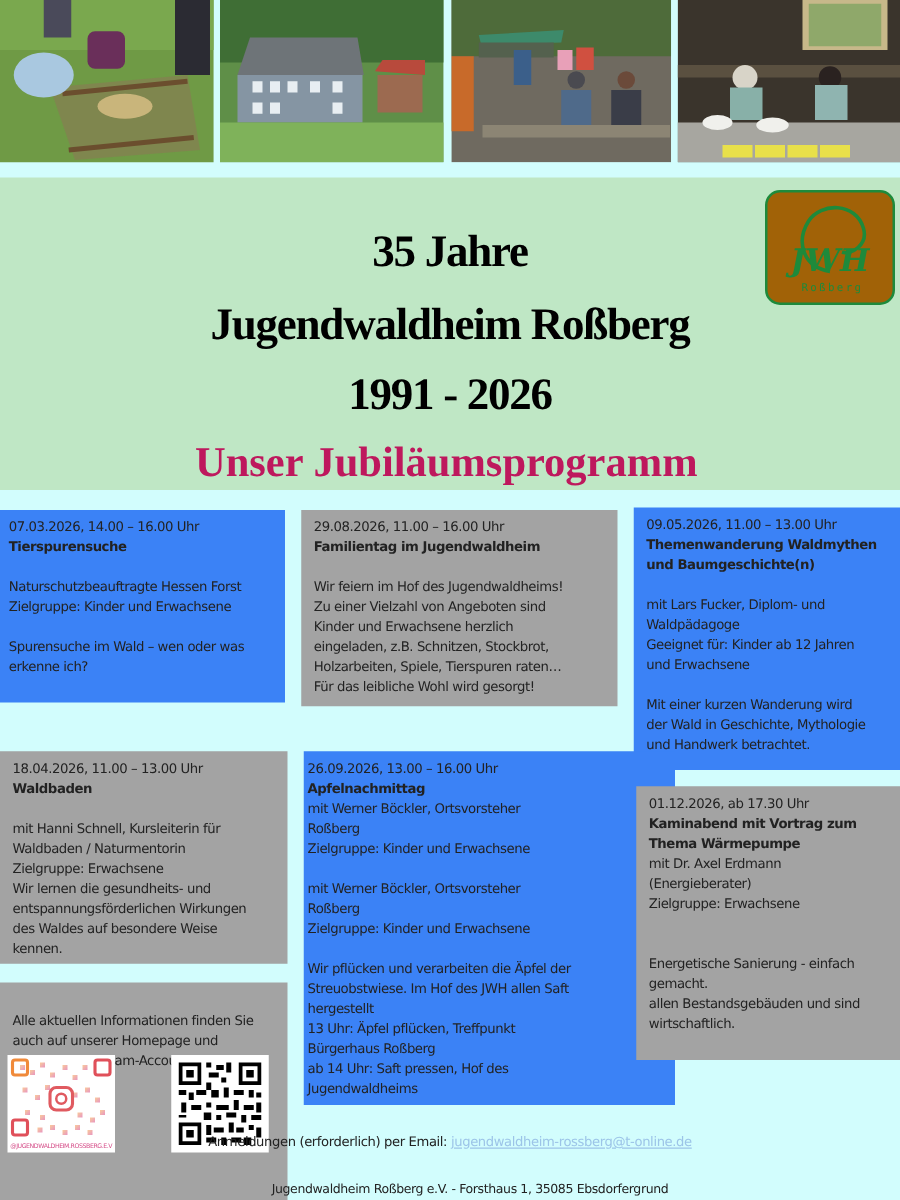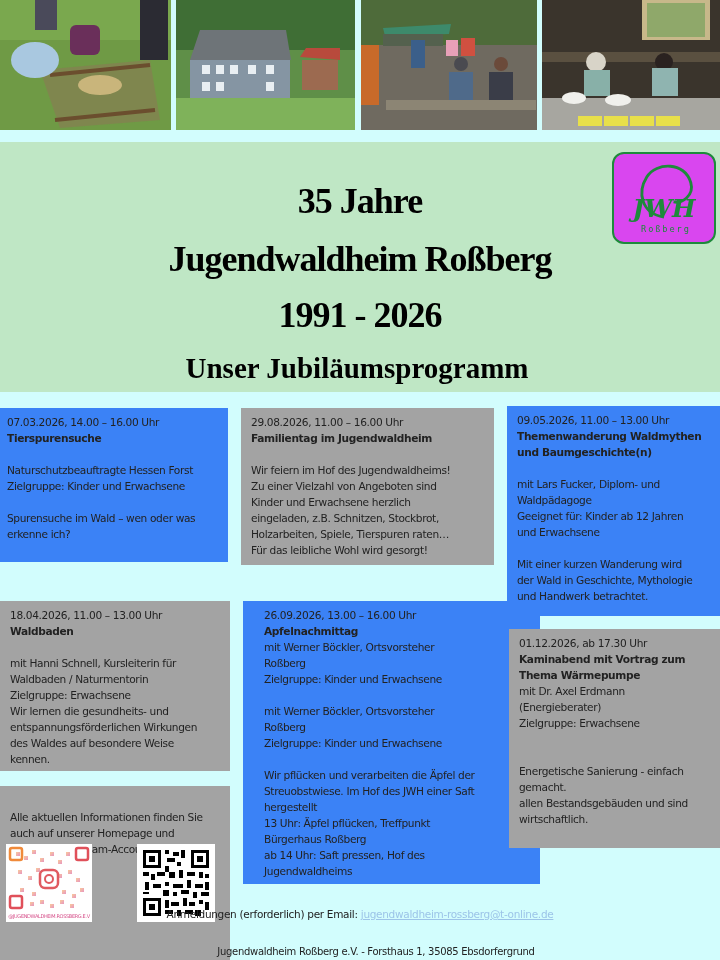--- a/index.html
+++ b/index.html
@@ -23,45 +23,45 @@
   .title {
     position:absolute; left:0; width:720px; text-align:center;
     font-family:Liberation Serif, serif; font-weight:bold; color:#000;
     font-size:36px; letter-spacing:-1px;
   }
   #t1 { top:38px; }
   #t2 { top:96px; }
   #t3 { top:152px; }
   .subtitle {
     position:absolute; left:0; width:714px; top:210px; text-align:center;
-    font-family:"Liberation Serif", serif; font-weight:bold; font-size:29px; color:#000000;
+    font-family:"Liberation Serif", serif; font-weight:bold; font-size:34px; color:#be185d;
   }
   .logo {
     position:absolute; left:612px; top:10px; width:104px; height:92px;
-    border:2px solid #1e8a3b; border-radius:12px; background:#d946ef;
+    border:2px solid #1e8a3b; border-radius:12px; background:#a16207;
     box-sizing:border-box; overflow:hidden;
   }
   .logo svg { width:100%; height:100%; display:block; }
 
   .box {
     position:absolute; box-sizing:border-box; padding:6px 7px 0 7px;
     font-family:"DejaVu Sans", sans-serif; font-size:10.6px; line-height:16px;
     color:#222; letter-spacing:-0.35px;
   }
   .green { background:#3b82f6; }
   .pale { background:#a3a3a3; }
   .box .date { display:block; }
   .box .name { display:block; font-weight:bold; }
   .box .line { display:block; min-height:16px; }
 
   #e1 { left:0; top:408px; width:228px; height:154px; }
   #e2 { left:241px; top:408px; width:253px; height:157px; padding-left:10px; }
   #e3 { left:507px; top:406px; width:213px; height:210px; padding-left:10px; }
   #e4 { left:0; top:601px; width:230px; height:170px; padding-left:10px; }
-  #e5 { left:243px; top:601px; width:297px; height:283px; padding-left:21px; }
+  #e5 { left:243px; top:601px; width:297px; height:283px; padding-left:3px; }
   #e6 { left:509px; top:629px; width:211px; height:219px; padding-left:10px; }
   #info { left:0; top:786px; width:230px; height:180px; padding-left:10px; padding-top:23px; }
 
   .qr { position:absolute; top:58px; width:86px; height:78px; background:#fff; }
   .qr svg { width:100%; height:100%; display:block; }
   #qr-insta { left:6px; }
   #qr-home { left:137px; width:78px; }
 
   .footer {
     position:absolute; left:0; width:720px; text-align:center;
@@ -216,21 +216,21 @@
   <span class="name">Apfelnachmittag</span>
   <span class="line">mit Werner Böckler, Ortsvorsteher</span>
   <span class="line">Roßberg</span>
   <span class="line">Zielgruppe: Kinder und Erwachsene</span>
   <span class="line"></span>
   <span class="line">mit Werner  Böckler, Ortsvorsteher</span>
   <span class="line">Roßberg</span>
   <span class="line">Zielgruppe: Kinder und Erwachsene</span>
   <span class="line"></span>
   <span class="line">Wir pflücken und verarbeiten die Äpfel der</span>
-  <span class="line">Streuobstwiese.  Im Hof des JWH einer Saft</span>
+  <span class="line">Streuobstwiese.  Im Hof des JWH allen Saft</span>
   <span class="line">hergestellt</span>
   <span class="line">13 Uhr: Äpfel  pflücken, Treffpunkt</span>
   <span class="line">Bürgerhaus Roßberg</span>
   <span class="line">ab 14 Uhr: Saft pressen, Hof des</span>
   <span class="line">Jugendwaldheims</span>
 </div>
 
 <div class="box pale" id="e6">
   <span class="date">01.12.2026, ab 17.30 Uhr</span>
   <span class="name">Kaminabend  mit Vortrag zum</span>

